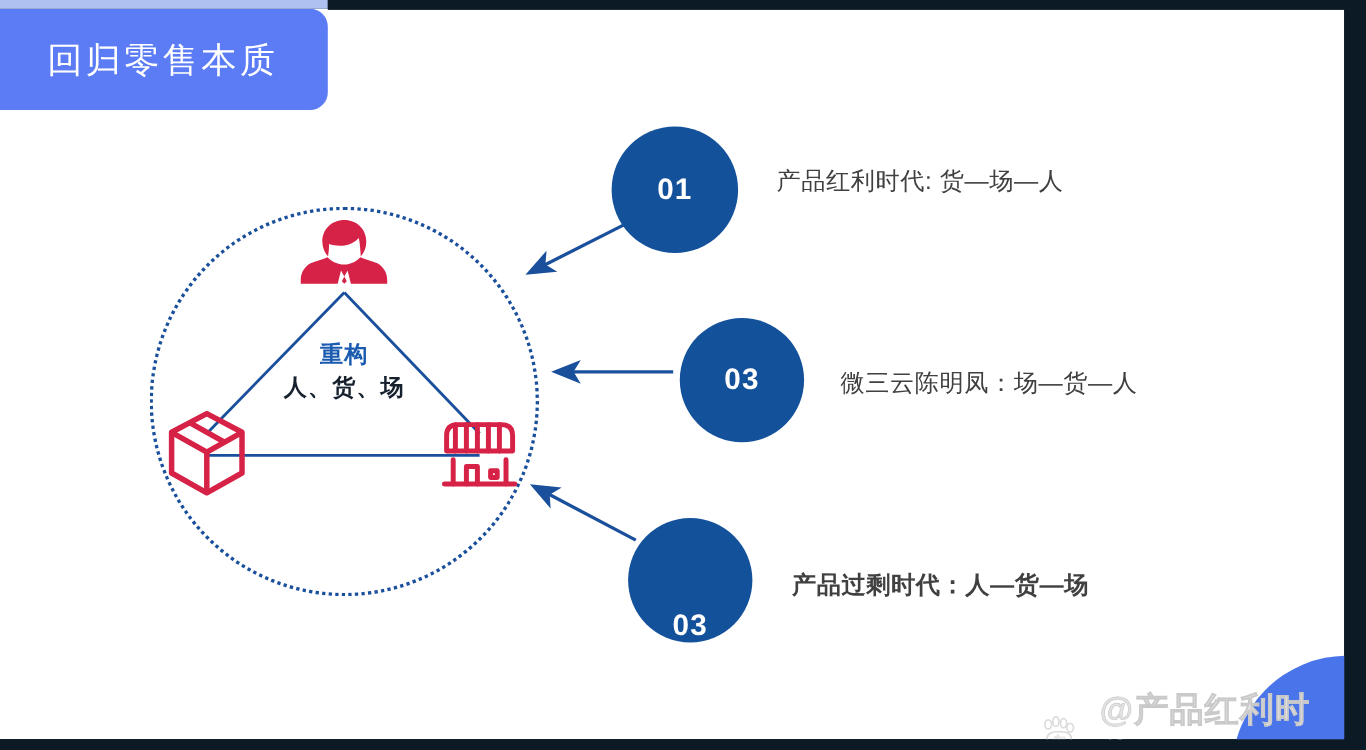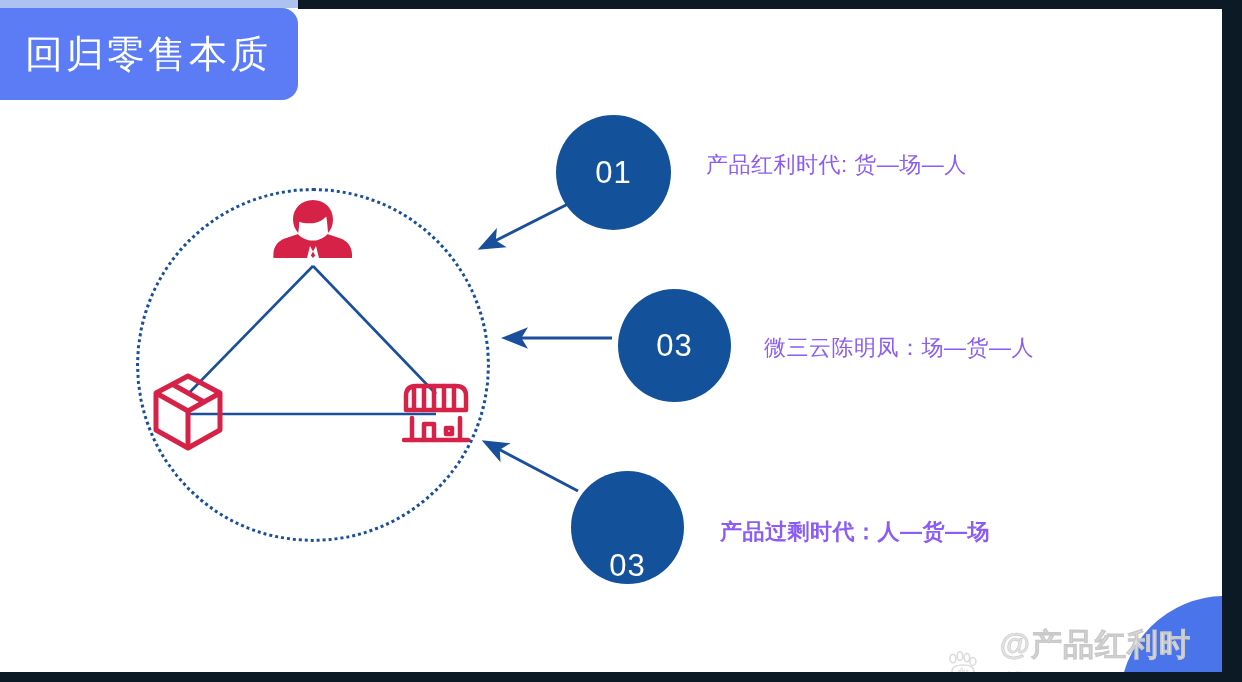--- a/index.html
+++ b/index.html
@@ -55,21 +55,21 @@
     width:318px; height:92px;
     background:#5b7cf5;
     border-radius:0 16px 16px 0;
     display:flex;
     align-items:center;
     justify-content:center;
     padding-left:18px;
   }
   .title-text {
     color:#ffffff;
-    font-size:38px;
+    font-size:32px;
     font-weight:400;
     letter-spacing:3px;
     line-height:1;
   }
   
   .diagram {
     position:absolute;
     left:136px; top:180px;
     width:354px; height:354px;
   }
@@ -112,27 +112,27 @@
   .step-circle {
     position:absolute;
     border-radius:50%;
     background:#14519b;
     display:flex;
     align-items:center;
     justify-content:center;
     color:#ffffff;
   }
   .step-circle .num {
-    font-size:31px;
-    font-weight:400;
+    font-size:27px;
+    font-weight:700;
     letter-spacing:1px;
   }
   .step-text {
     position:absolute;
-    color:#8b5cf6;
+    color:#404040;
     font-size:22px;
     white-space:nowrap;
     letter-spacing:0.5px;
   }
   #c1 { left:556px; top:107px; width:115px; height:115px; }
   #t1 { left:706px; top:142px; }
   #c2 { left:618px; top:281px; width:113px; height:113px; }
   #t2 { left:764px; top:325px; }
   #c3 { left:571px; top:463px; width:113px; height:113px;align-items:flex-end; }
   #t3 { left:720px; top:509px;font-weight:bold; }
@@ -200,20 +200,24 @@
         <g stroke="#d62246" stroke-width="4.5" fill="none" stroke-linecap="round" stroke-linejoin="round">
           <path d="M270 208 q0 -10 10 -10 h40 q10 0 10 10 v14 h-60 z"></path>
           <path d="M278 198 v24 M288 198 v24 M298 198 v24 M308 198 v24 M318 198 v24"></path>
           <path d="M276 230 v22 M324 230 v22"></path>
           <path d="M268 252 h64"></path>
           <path d="M288 252 v-16 h10 v16"></path>
           <path d="M310 240 h6 v6 h-6 z"></path>
         </g>
       </svg>
 
+      <div class="center-label">
+        <span class="l1">重构</span>
+        <span class="l2">人、货、场</span>
+      </div>
     </div>
 
     <svg class="arrows-svg" viewBox="0 0 1222 664">
       <defs>
         <marker id="ah" markerWidth="9" markerHeight="9" refX="7" refY="4.5" orient="auto">
           <path d="M9,4.5 L0,0.9 L2.2,4.5 L0,8.1 Z" fill="#1a4f9c"></path>
         </marker>
       </defs>
       <line x1="568" y1="196" x2="483" y2="239" stroke="#1a4f9c" stroke-width="3" marker-end="url(#ah)"></line>
       <line x1="612" y1="330" x2="507" y2="330" stroke="#1a4f9c" stroke-width="3" marker-end="url(#ah)"></line>

